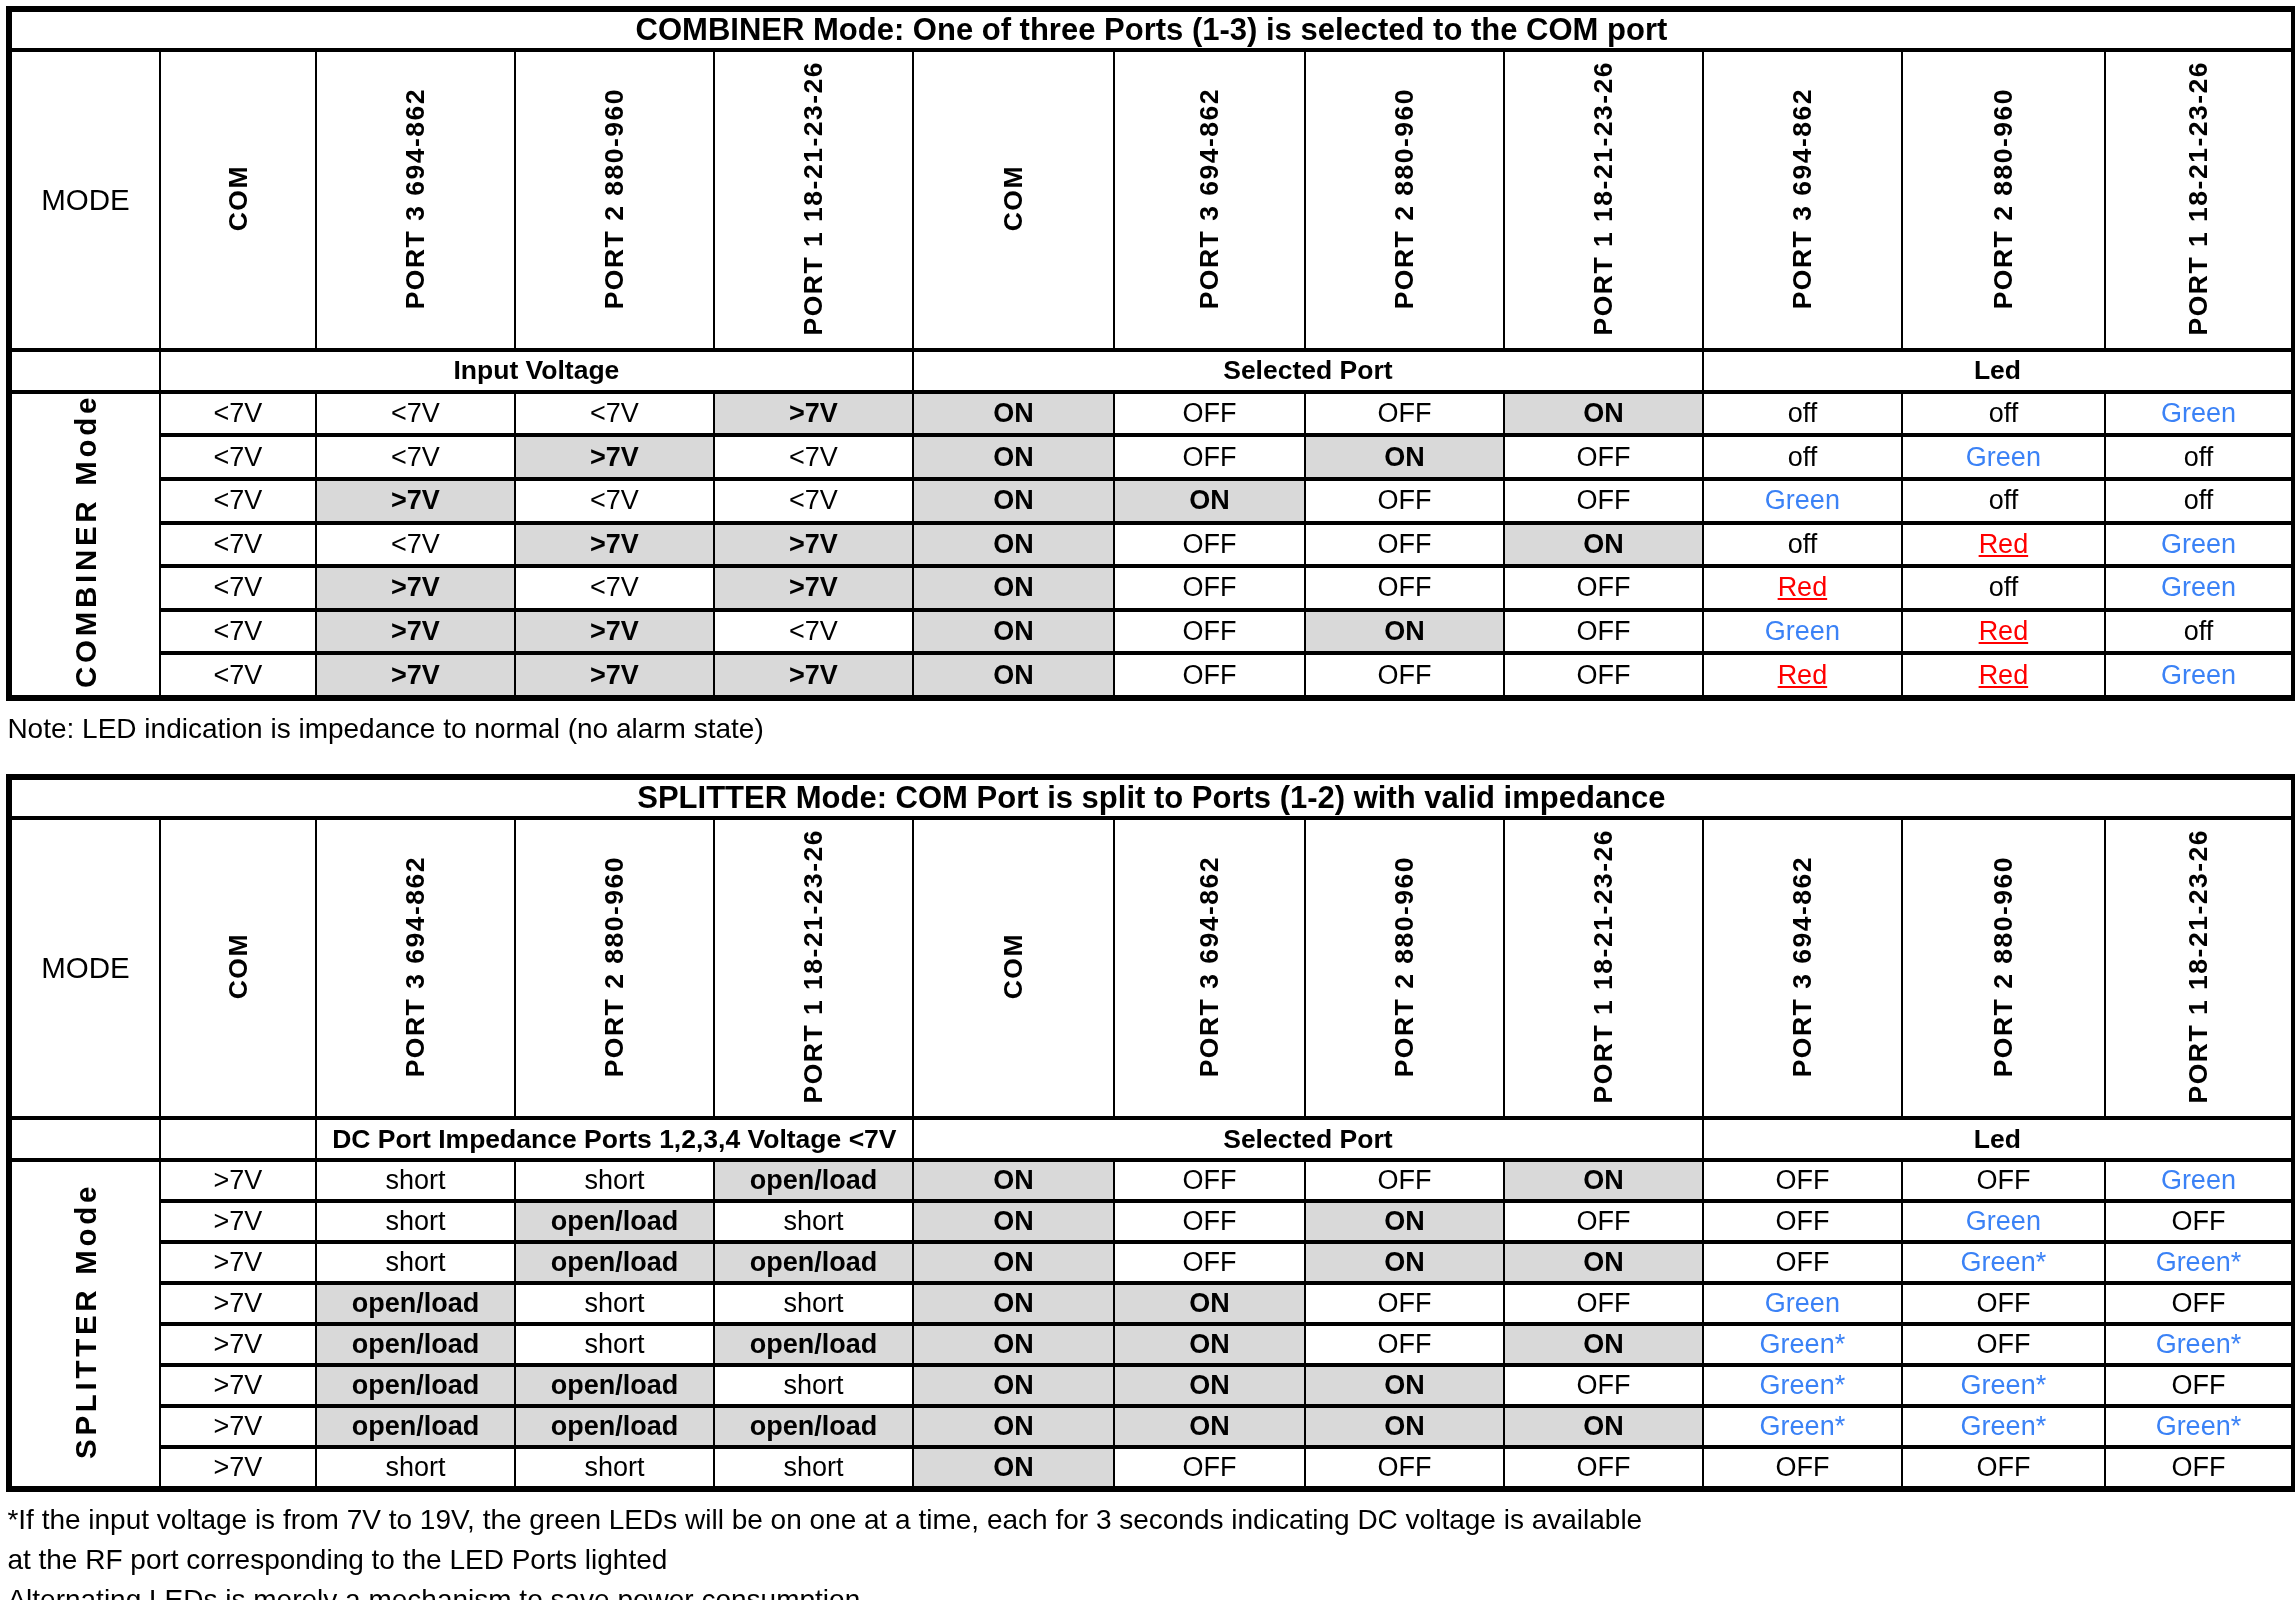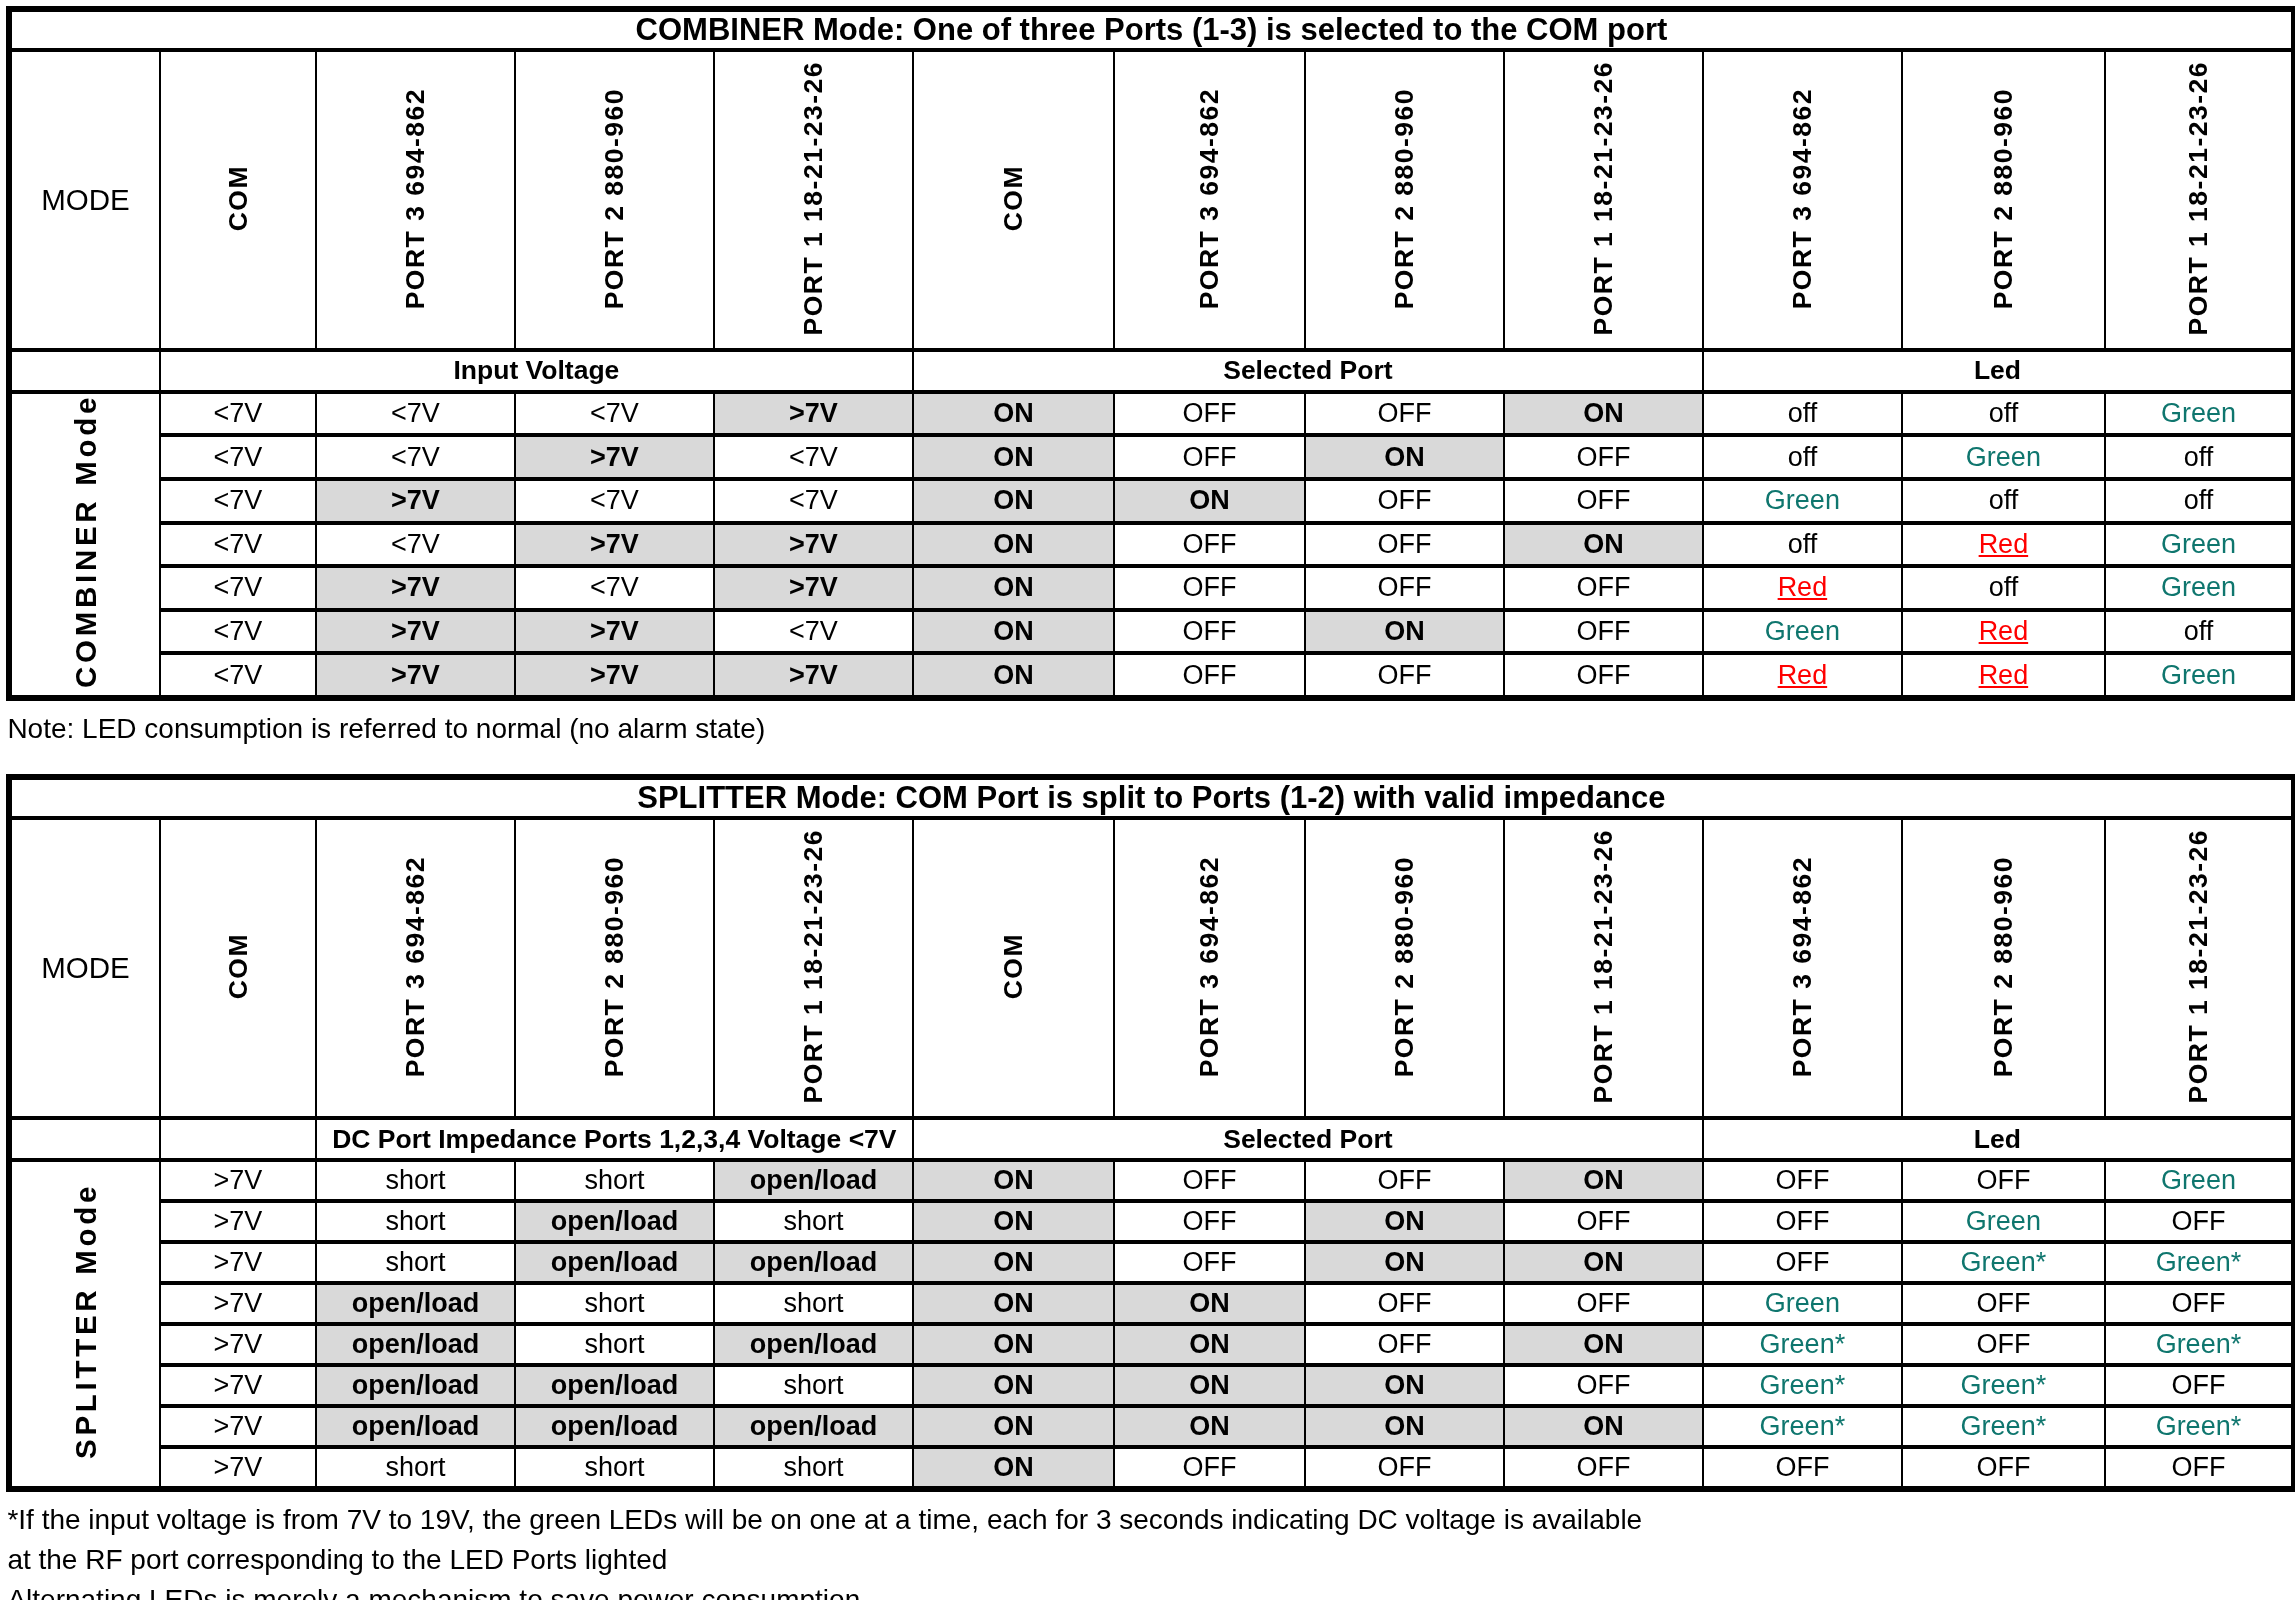--- a/index.html
+++ b/index.html
@@ -31,21 +31,21 @@
 
   .vtext{
     writing-mode:vertical-rl; transform:rotate(180deg);
     display:inline-block; white-space:nowrap;
     font-weight:bold; font-size:26.5px; letter-spacing:1.5px; line-height:1;
   }
   .mode-vtext{ font-size:29.5px; letter-spacing:3.7px; }
 
   td.bold{ font-weight:bold; }
   td.shaded{ background:#D9D9D9; }
-  td.green{ color:#0f766e; }
+  td.green{ color:#3b82f6; }
   td.red{ color:#FF0000;text-decoration:underline; }
 
   .note{
     margin:8.8px 0 26.5px 7.4px; font-size:28px; line-height:38px;
   }
   .footnotes{
     margin:7.4px 0 0 7.4px; font-size:28px; line-height:40px;
   }
 </style>
 </head>
@@ -180,21 +180,21 @@
           <td class="cell">OFF</td>
           <td class="cell">OFF</td>
           <td class="cell">OFF</td>
           <td class="cell red">Red</td>
           <td class="cell red">Red</td>
           <td class="cell green">Green</td>
         </tr>
       </tbody>
   </table>
 
-  <div class="note">Note: LED consumption is referred to normal (no alarm state)</div>
+  <div class="note">Note: LED indication is impedance to normal (no alarm state)</div>
 
   <table class="mode-table" id="splitter-table">
     <colgroup>
       <col style="width:151px">
         <col style="width:156px">
         <col style="width:199px">
         <col style="width:199px">
       <col style="width:199px">
         <col style="width:201px">
         <col style="width:191px">

